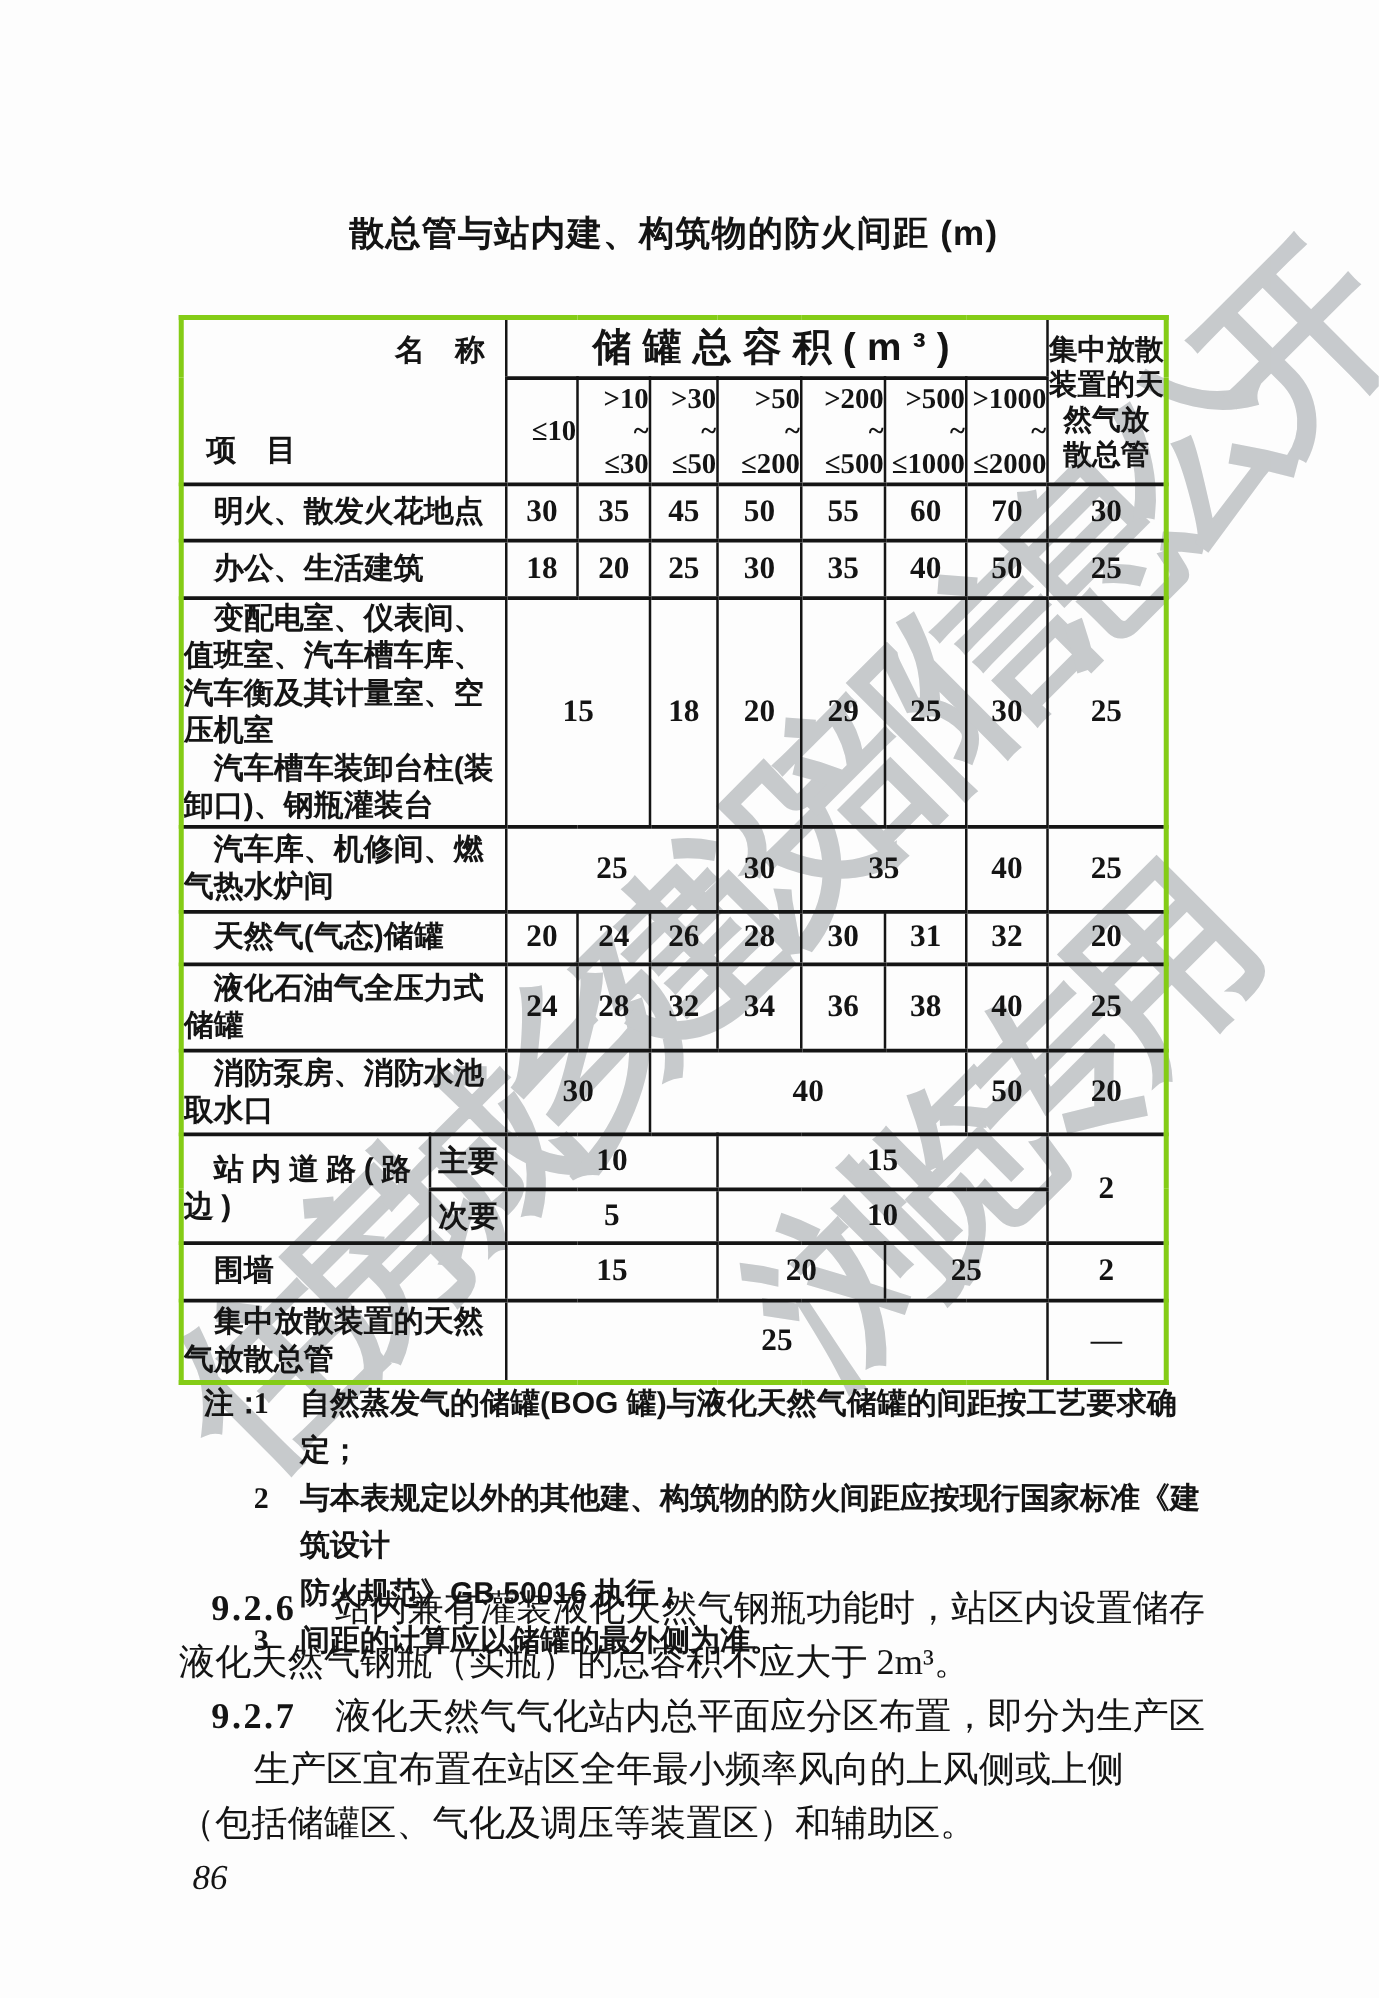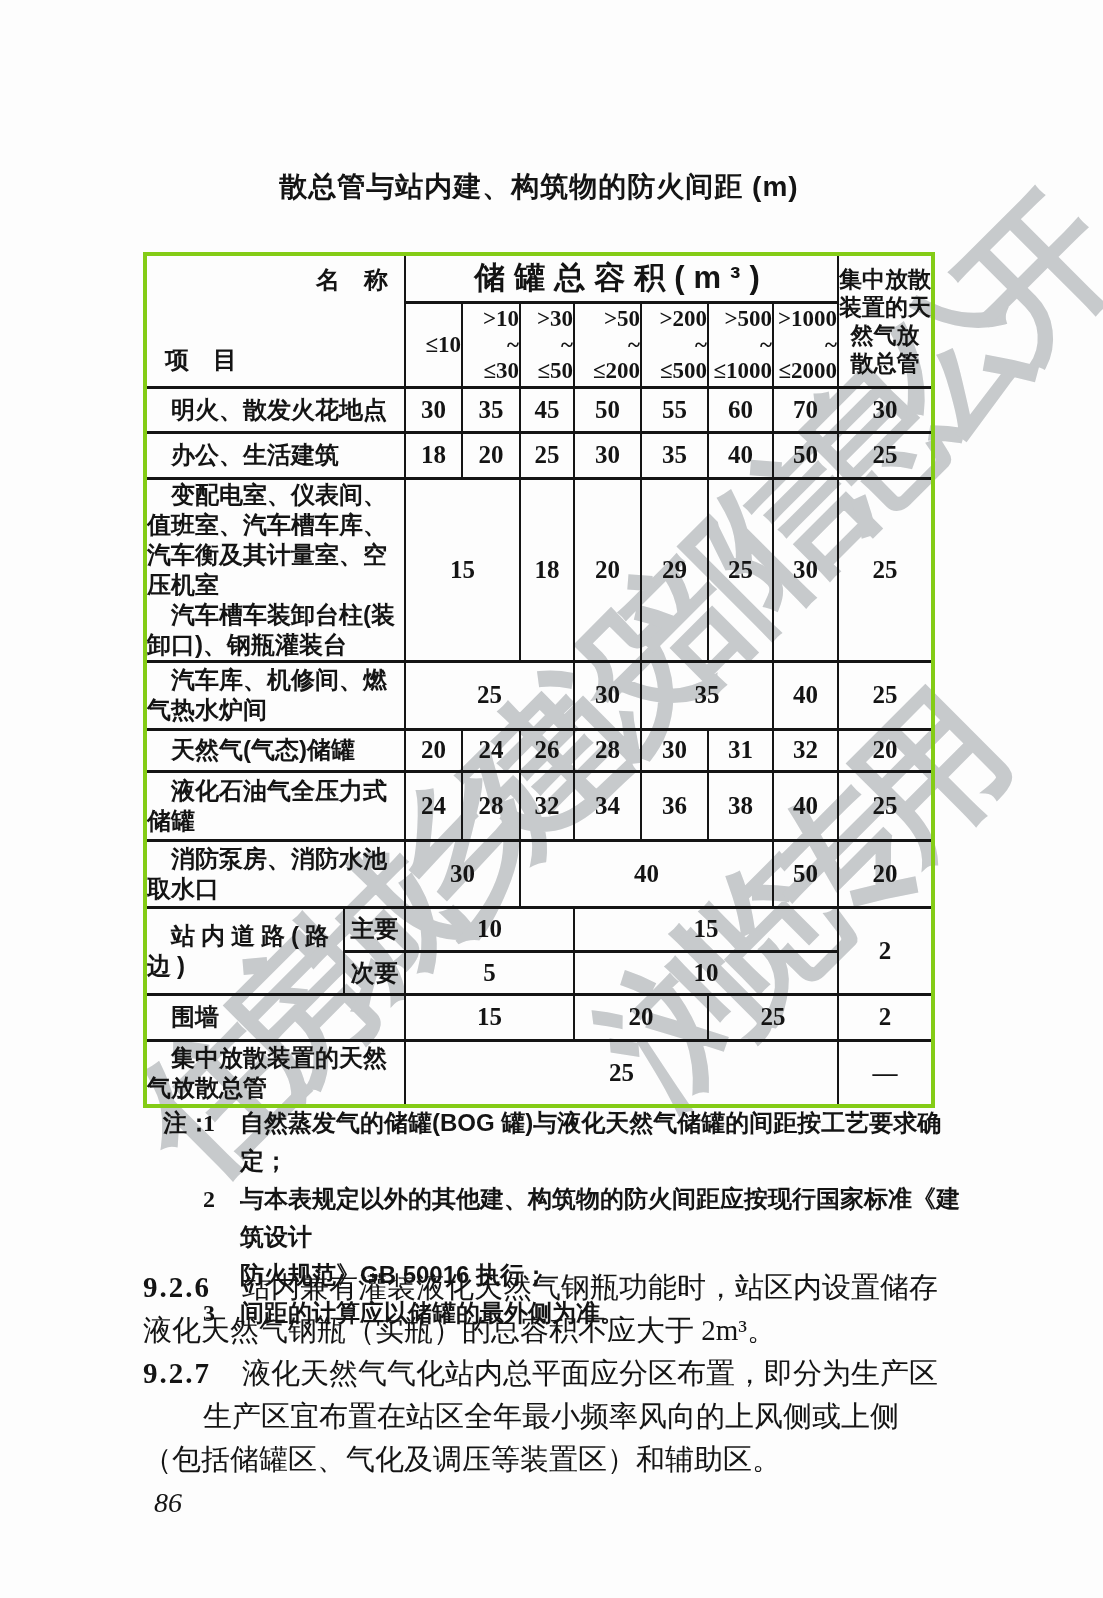--- a/index.html
+++ b/index.html
@@ -51,21 +51,21 @@
          font-family:"Liberation Sans", sans-serif;font-weight:600;
          font-size:24px;line-height:38px;}
   .note{display:flex;align-items:flex-start;}
   .np{width:40px;flex:none;}
   .nn{width:37px;flex:none;font-family:"Liberation Serif", serif;font-weight:bold;}
   .nt{flex:1;}
   .nl{display:block;}
   
   .body-text{position:absolute;left:143px;top:1266px;width:825px;
          font-family:"Liberation Serif", serif;font-size:29px;line-height:43px;}
-  .sec-num{display:inline-block;width:99px;font-weight:bold;letter-spacing:2px;}
+  .sec-num{display:inline-block;width:99px;font-weight:bold;letter-spacing:2px;margin-left:26px;}
   .sec-line.indent{text-indent:60px;}
   
   .pagenum{position:absolute;left:154px;top:1487px;font-family:"Liberation Serif", serif;
          font-style:italic;font-size:28px;}
 </style>
 </head>
 <body>
 
 <div class="page">
 

